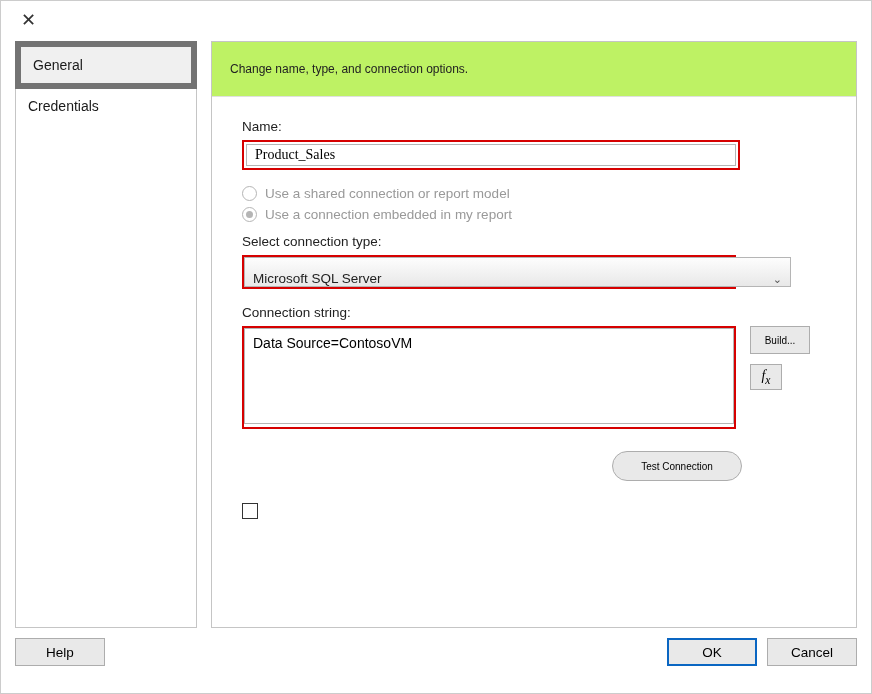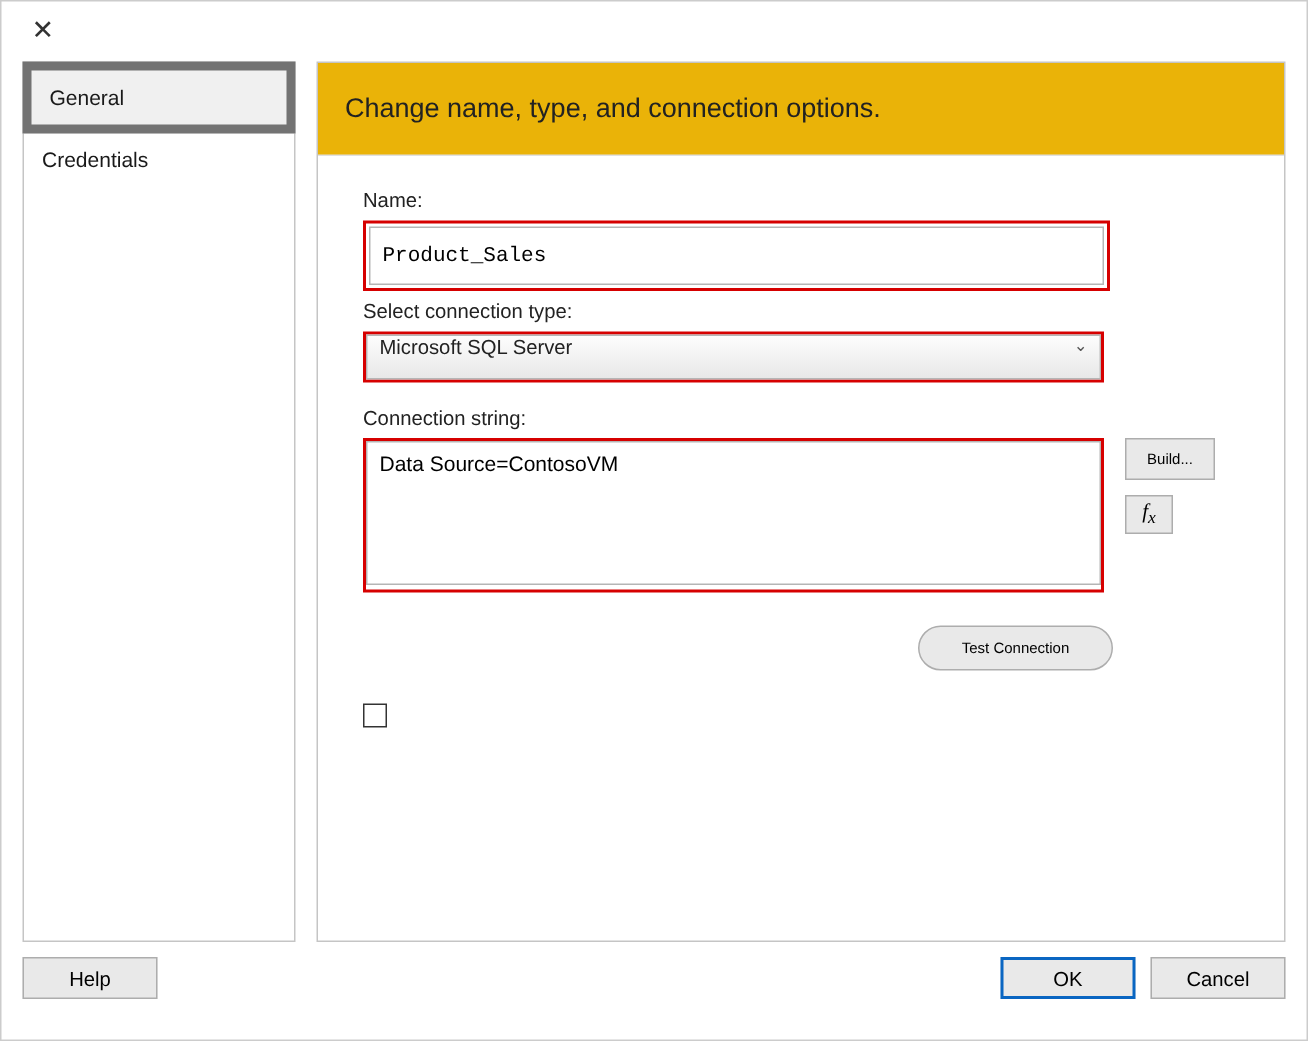--- a/index.html
+++ b/index.html
@@ -52,43 +52,43 @@
       margin: -1px;
     }
     .main-pane {
       flex: 1;
       border: 1px solid #c5c5c5;
       background: #fff;
       display: flex;
       flex-direction: column;
     }
     .main-header {
-      background: #eab308;
+      background: #bef264;
       border-bottom: 1px solid #e0e0e0;
       padding: 20px 18px;
-      font-size: 18px;
+      font-size: 12px;
       color: #222;
     }
     .main-body {
       padding: 16px 30px 10px 30px;
       flex: 1;
     }
     .field-label {
       font-size: 13.5px;
       color: #222;
       margin-bottom: 6px;
       margin-top: 6px;
     }
     .name-input {
       width: 490px;
-      height: 39px;
+      height: 22px;
       border: 1px solid #b5b5b5;
       padding: 4px 8px;
       font-size: 14px;
-      font-family: Liberation Mono, monospace;
+      font-family: Liberation Serif, serif;
     }
     .hl { border: 2px solid #d60000; padding: 2px; display: inline-block; }
     .hl-block { border: 2px solid #d60000; }
     .radio-group { margin: 16px 0 12px 0; }
     .radio-row {
       display: flex;
       align-items: center;
       gap: 8px;
       margin-bottom: 6px;
       color: #999;
@@ -101,26 +101,26 @@
       display: inline-flex;
       align-items: center;
       justify-content: center;
     }
     .radio-dot {
       width: 7px; height: 7px;
       background: #b5b5b5;
       border-radius: 50%;
     }
     .select-box {
-      width: 490px;
+      width: 547px;
       height: 30px;
       border: 1px solid #b5b5b5;
       background: linear-gradient(#fdfdfd, #e8e8e8);
       display: flex;
-      align-items: flex-start;
+      align-items: flex-end;
       justify-content: space-between;
       padding: 0 8px;
       font-size: 13.5px;
       cursor: pointer;
     }
     .chev { font-size: 11px; color: #555; }
     .conn-row { display: flex; gap: 14px; align-items: flex-start; margin-top: 6px; }
     .conn-textarea {
       width: 490px;
       height: 96px;
@@ -191,20 +191,32 @@
 
   <div class="main-pane">
     <div class="main-header">Change name, type, and connection options.</div>
     <div class="main-body">
 
       <div class="field-label">Name:</div>
       <span class="hl">
         <input class="name-input" type="text" value="Product_Sales" style="">
       </span>
 
+      <div class="radio-group">
+        <div class="radio-row">
+          <span class="radio-circle"></span>
+          <span>Use a shared connection or report model</span>
+        </div>
+        <div class="radio-row">
+          <span class="radio-circle">
+              <span class="radio-dot"></span>
+            </span>
+          <span>Use a connection embedded in my report</span>
+        </div>
+      </div>
 
       <div class="field-label">Select connection type:</div>
       <div class="hl-block" style="width:494px">
         <div class="select-box">
           <span>Microsoft SQL Server</span>
           <span class="chev">⌄</span>
         </div>
       </div>
 
       <div class="field-label" style="margin-top:16px">Connection string:</div>

